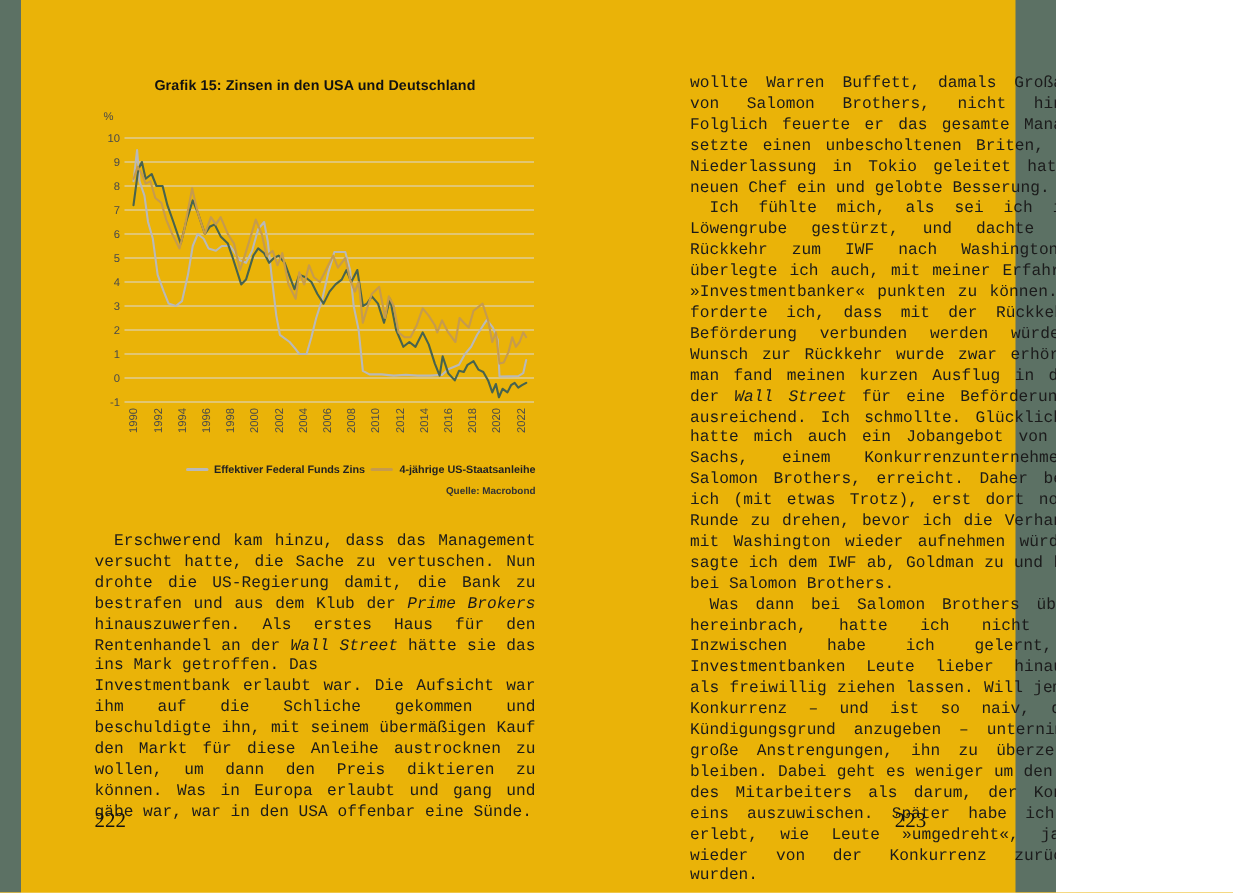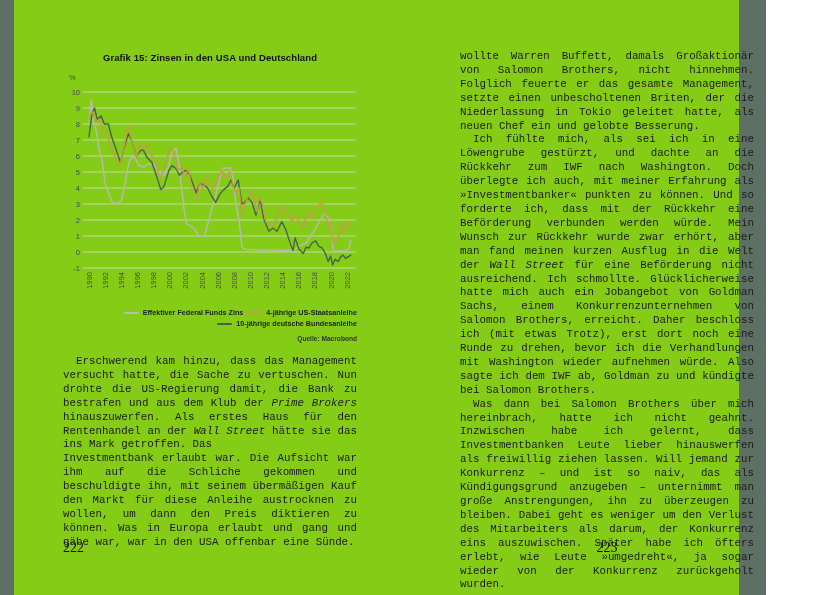--- a/index.html
+++ b/index.html
@@ -1,16 +1,16 @@
 <!DOCTYPE html>
 <html lang="de"><head>
 <meta charset="utf-8">
 <style>
   html,body{margin:0;padding:0;}
-  .canvas{position:relative;width:766px;height:595px;background:#84cc16;overflow:hidden;
+  .canvas{position:relative;width:704px;height:595px;background:#eab308;overflow:hidden;
           font-family:"Liberation Serif",serif;color:#1b1b1b;}
   .edge-strip{position:absolute;top:0;height:595px;}
   .edge-strip.left{left:0;width:14px;}
   .edge-strip.right{right:0;width:27px;}
 
   
   .chart-block{position:absolute;left:63px;top:52px;width:294px;
                font-family:"Liberation Sans",sans-serif;}
   .chart-title{text-align:center;font-size:9.5px;font-weight:bold;color:#111;
                margin:0 0 7px 0;letter-spacing:.1px;}
@@ -96,26 +96,20 @@
         <div class="legend-row" id="legend-row-0">
             <span class="legend-item">
               <span class="legend-dash" style="background-color: rgb(185, 185, 185);"></span>
               <span>Effektiver Federal Funds Zins</span>
             </span>
             <span class="legend-item">
               <span class="legend-dash" style="background-color: rgb(198, 155, 77);"></span>
               <span>4-jährige US-Staatsanleihe</span>
             </span>
           </div>
-        <div class="legend-row" id="legend-row-1">
-            <span class="legend-item">
-              <span class="legend-dash" style="background-color: rgb(71, 99, 78);"></span>
-              <span>10-jährige deutsche Bundesanleihe</span>
-            </span>
-          </div>
       </div>
       <div class="chart-source">Quelle: Macrobond</div>
     </div>
     <div class="page-text" id="left-text">
         <p class="para indent"><span>Erschwerend kam hinzu, dass das Management versucht hatte, die Sache zu vertuschen. Nun drohte die US-Regierung damit, die Bank zu bestrafen und aus dem Klub der </span><em>Prime Brokers</em><span> hinauszuwerfen. Als erstes Haus für den Rentenhandel an der </span><em>Wall Street</em><span> hätte sie das ins Mark getroffen. Das</span></p>
         <p class="para"><span>Investmentbank erlaubt war. Die Aufsicht war ihm auf die Schliche gekommen und beschuldigte ihn, mit seinem übermäßigen Kauf den Markt für diese Anleihe austrocknen zu wollen, um dann den Preis diktieren zu können. Was in Europa erlaubt und gang und gäbe war, war in den USA offenbar eine Sünde.</span></p>
       </div>
     <div class="page-number left">222</div>
   </div>
 

